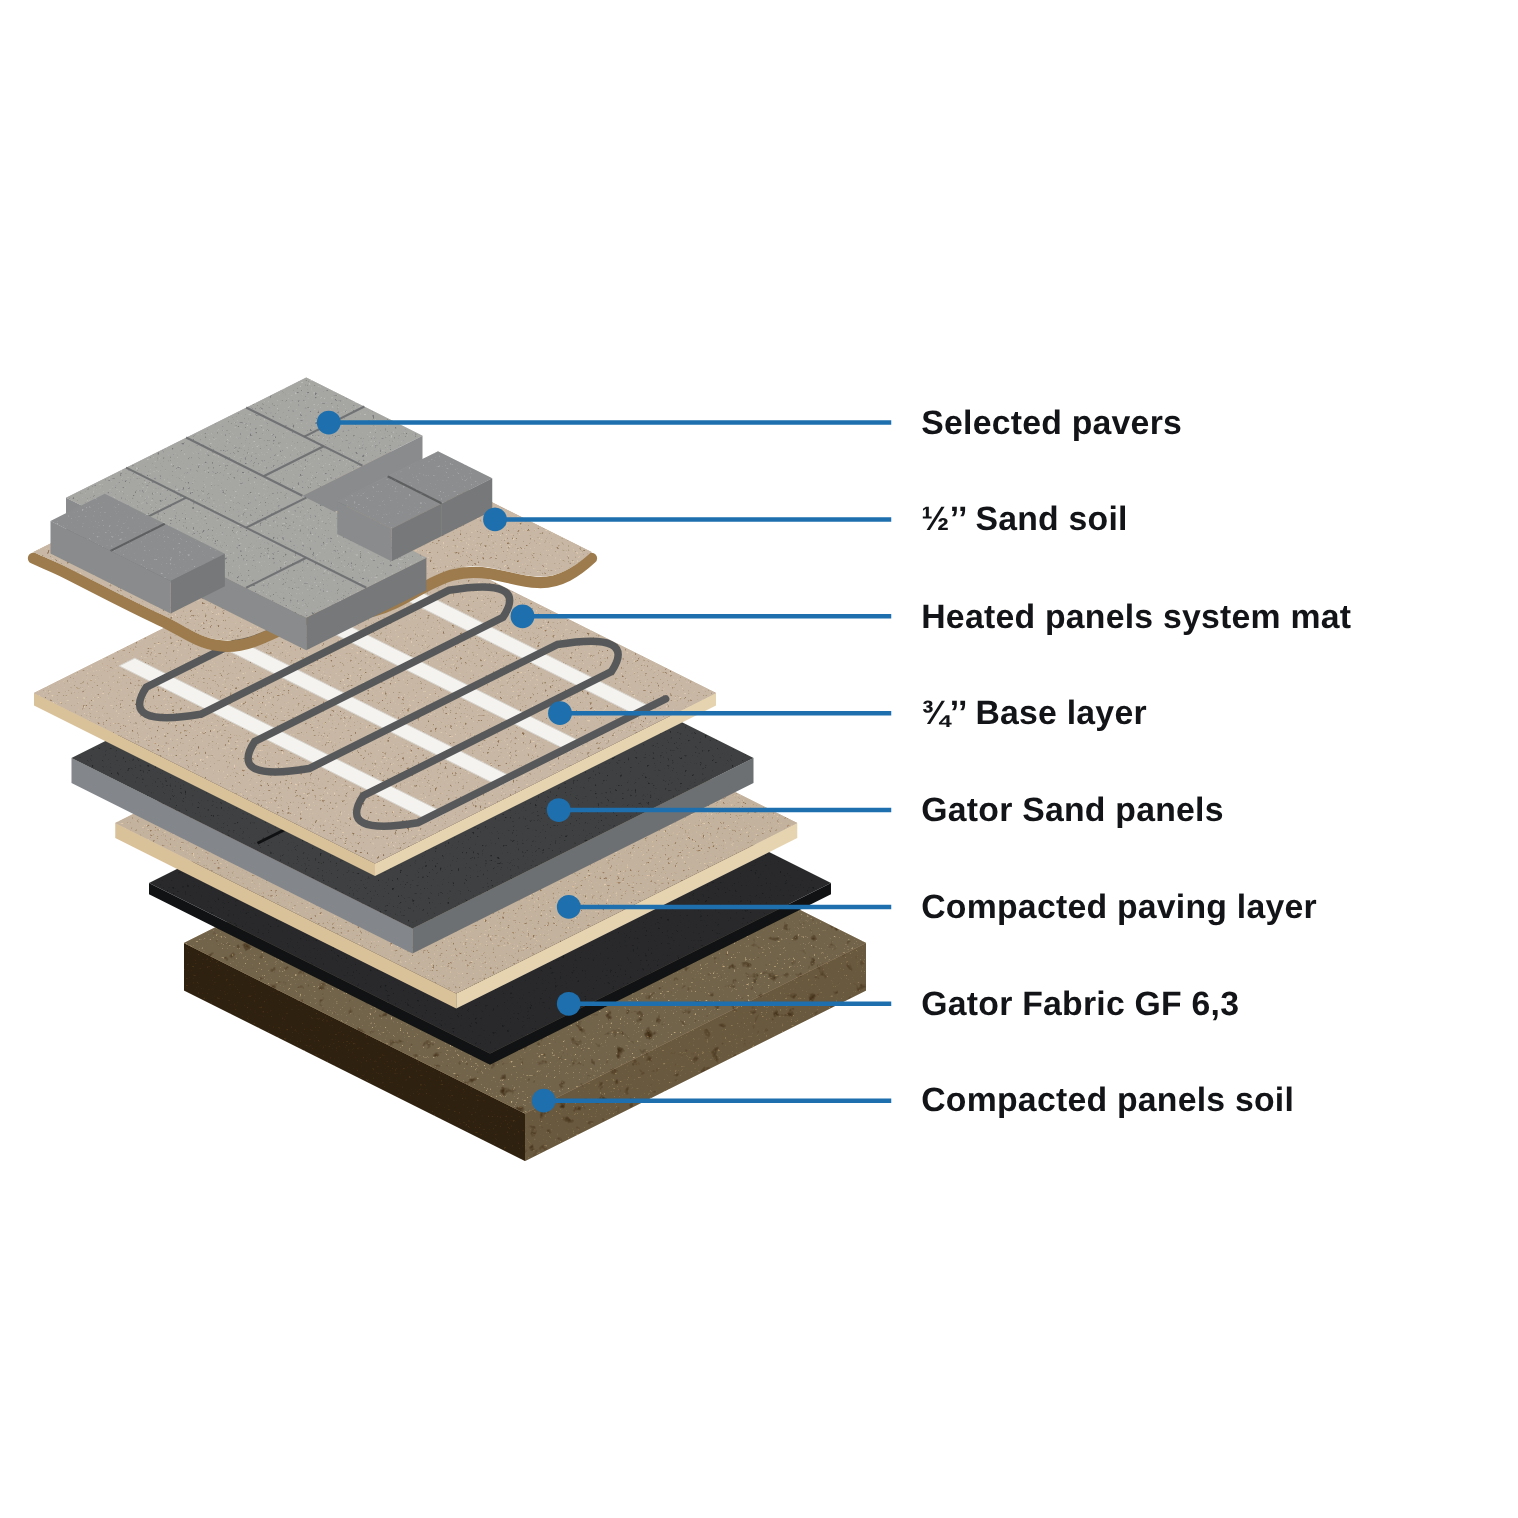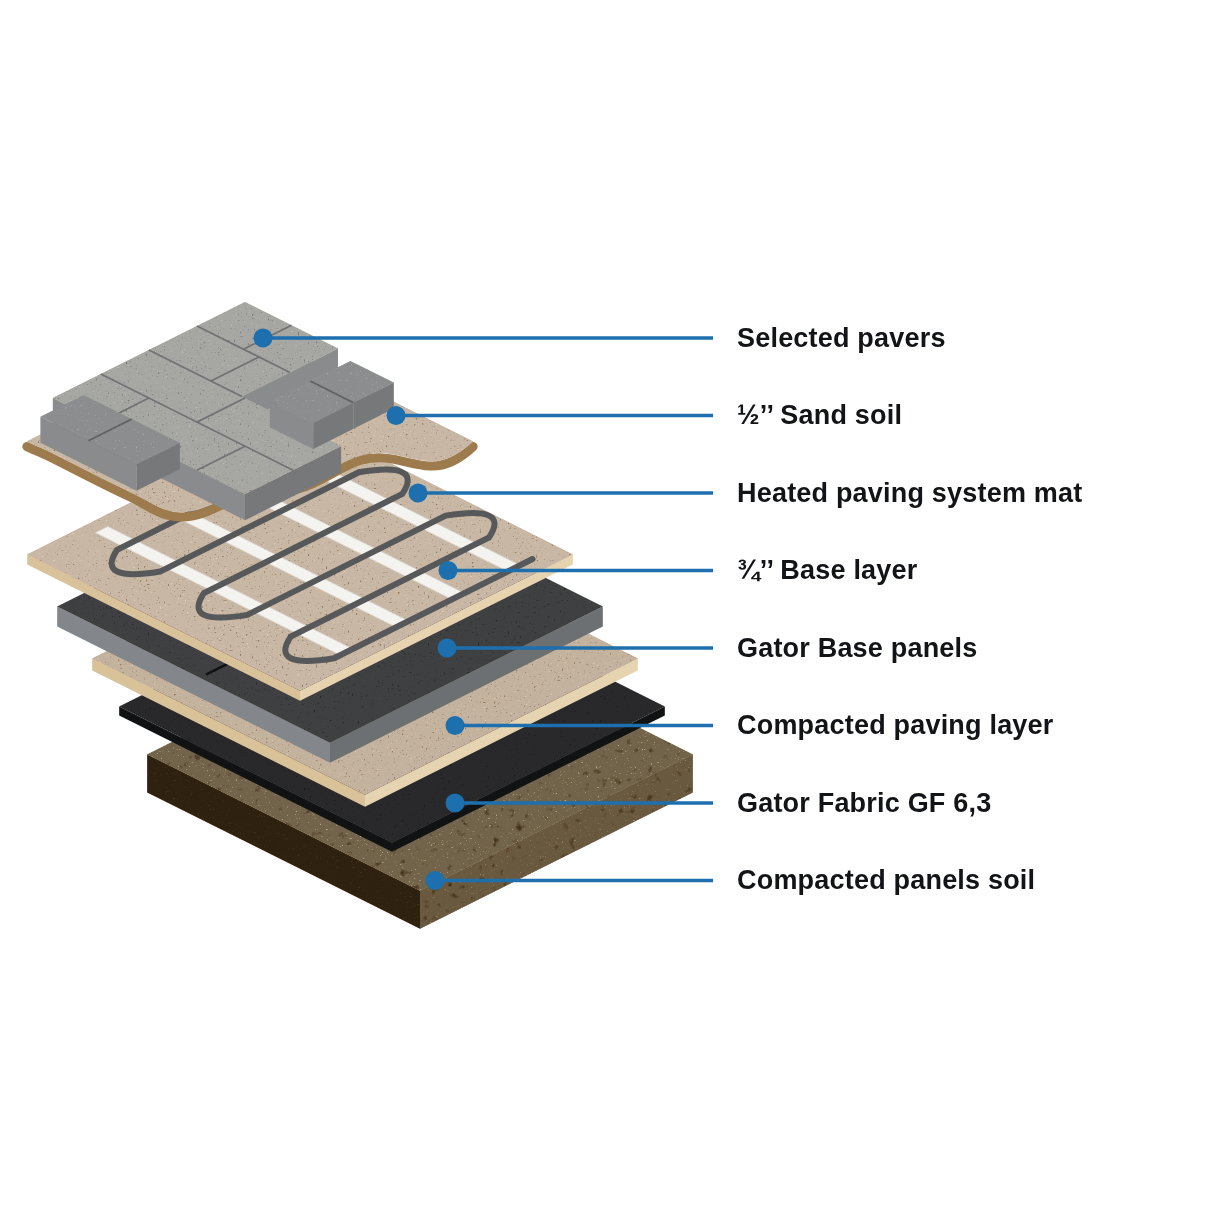--- a/index.html
+++ b/index.html
@@ -207,27 +207,27 @@
   </g>
 </svg>
 
 <div class="label-row" style="top:321px">
       <span>Selected pavers</span>
     </div>
 <div class="label-row" style="top:398.5px">
       <span>½’’ Sand soil</span>
     </div>
 <div class="label-row" style="top:476px">
-      <span>Heated paving system mat</span>
+      <span>Heated panels system mat</span>
     </div>
 <div class="label-row" style="top:553.5px">
       <span>¾’’ Base layer</span>
     </div>
 <div class="label-row" style="top:631px">
-      <span>Gator Base panels</span>
+      <span>Gator Sand panels</span>
     </div>
 <div class="label-row" style="top:708.5px">
       <span>Compacted paving layer</span>
     </div>
 <div class="label-row" style="top:786px">
       <span>Gator Fabric GF 6,3</span>
     </div>
 <div class="label-row" style="top:863.5px">
       <span>Compacted panels soil</span>
     </div>

